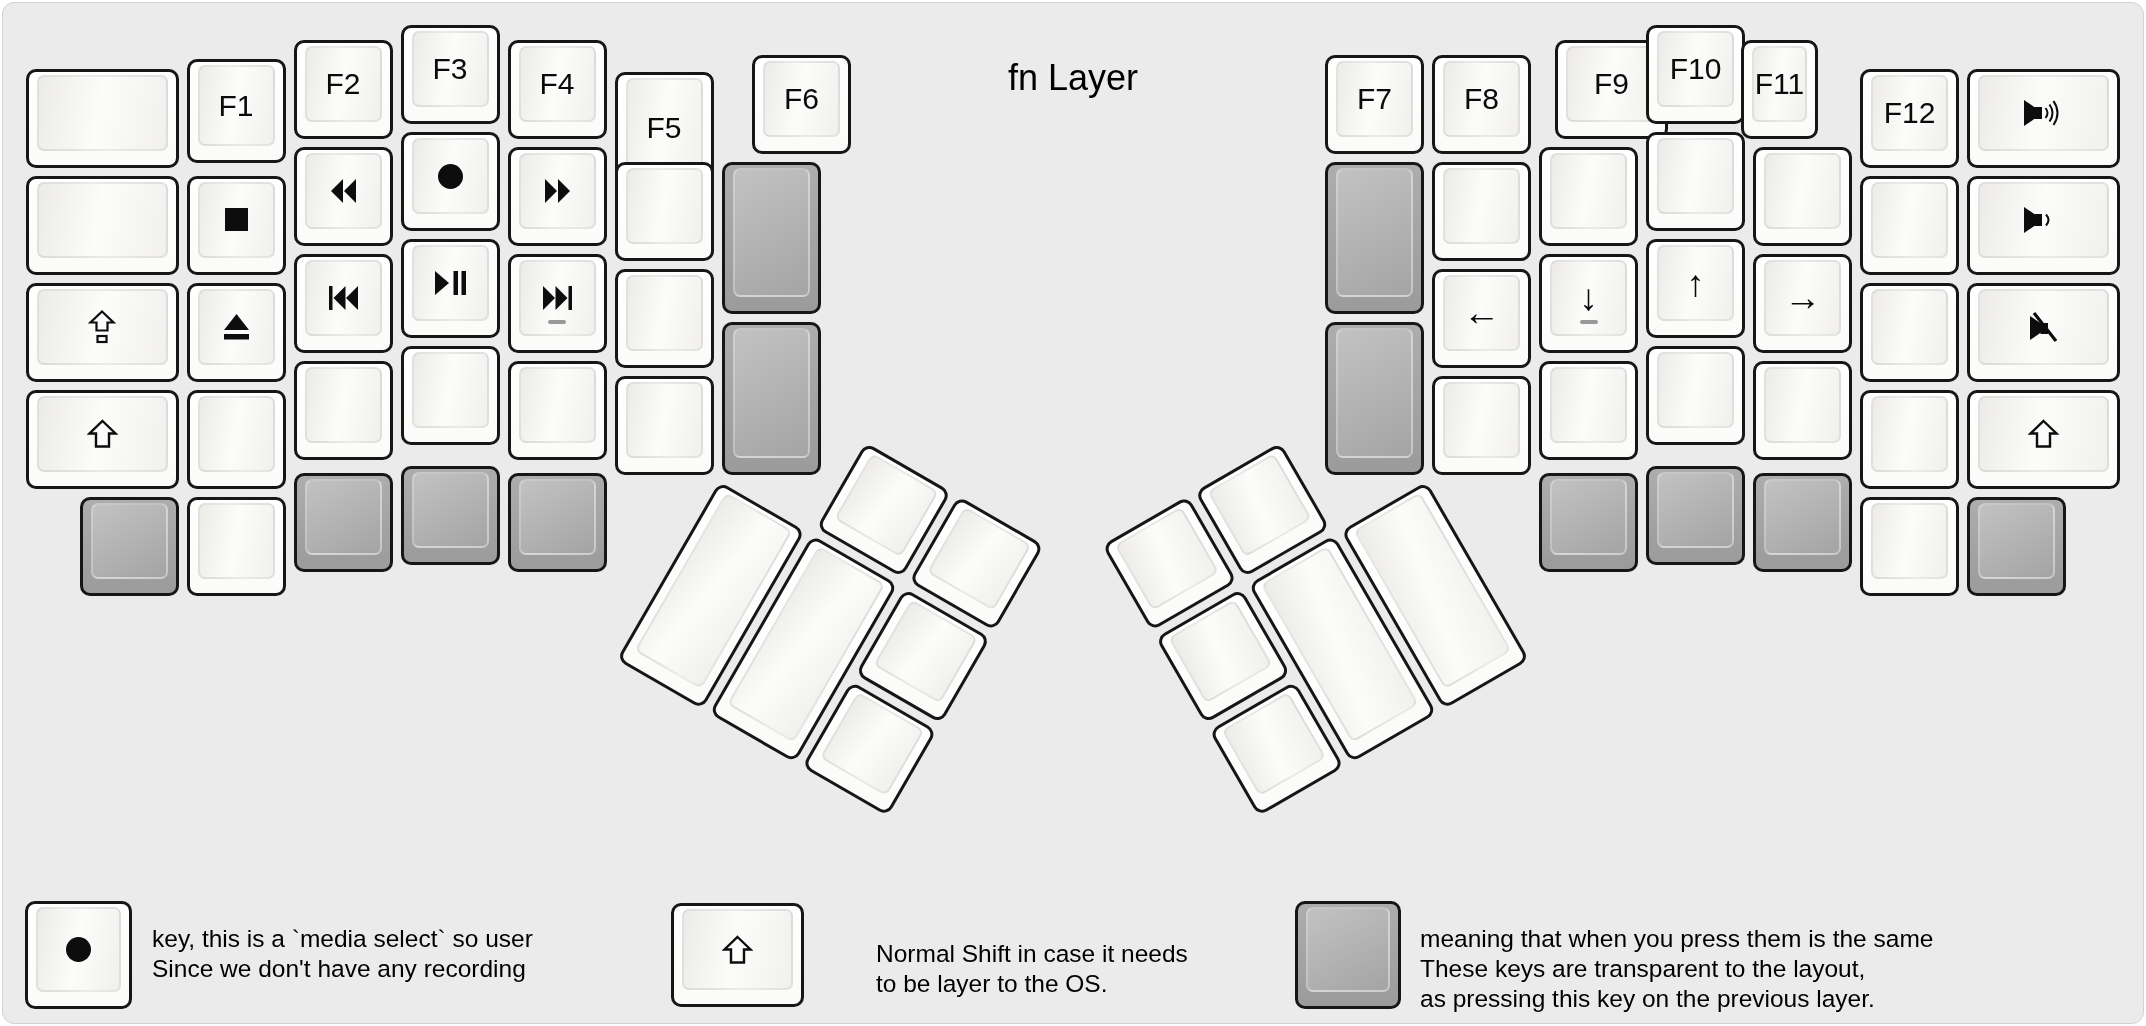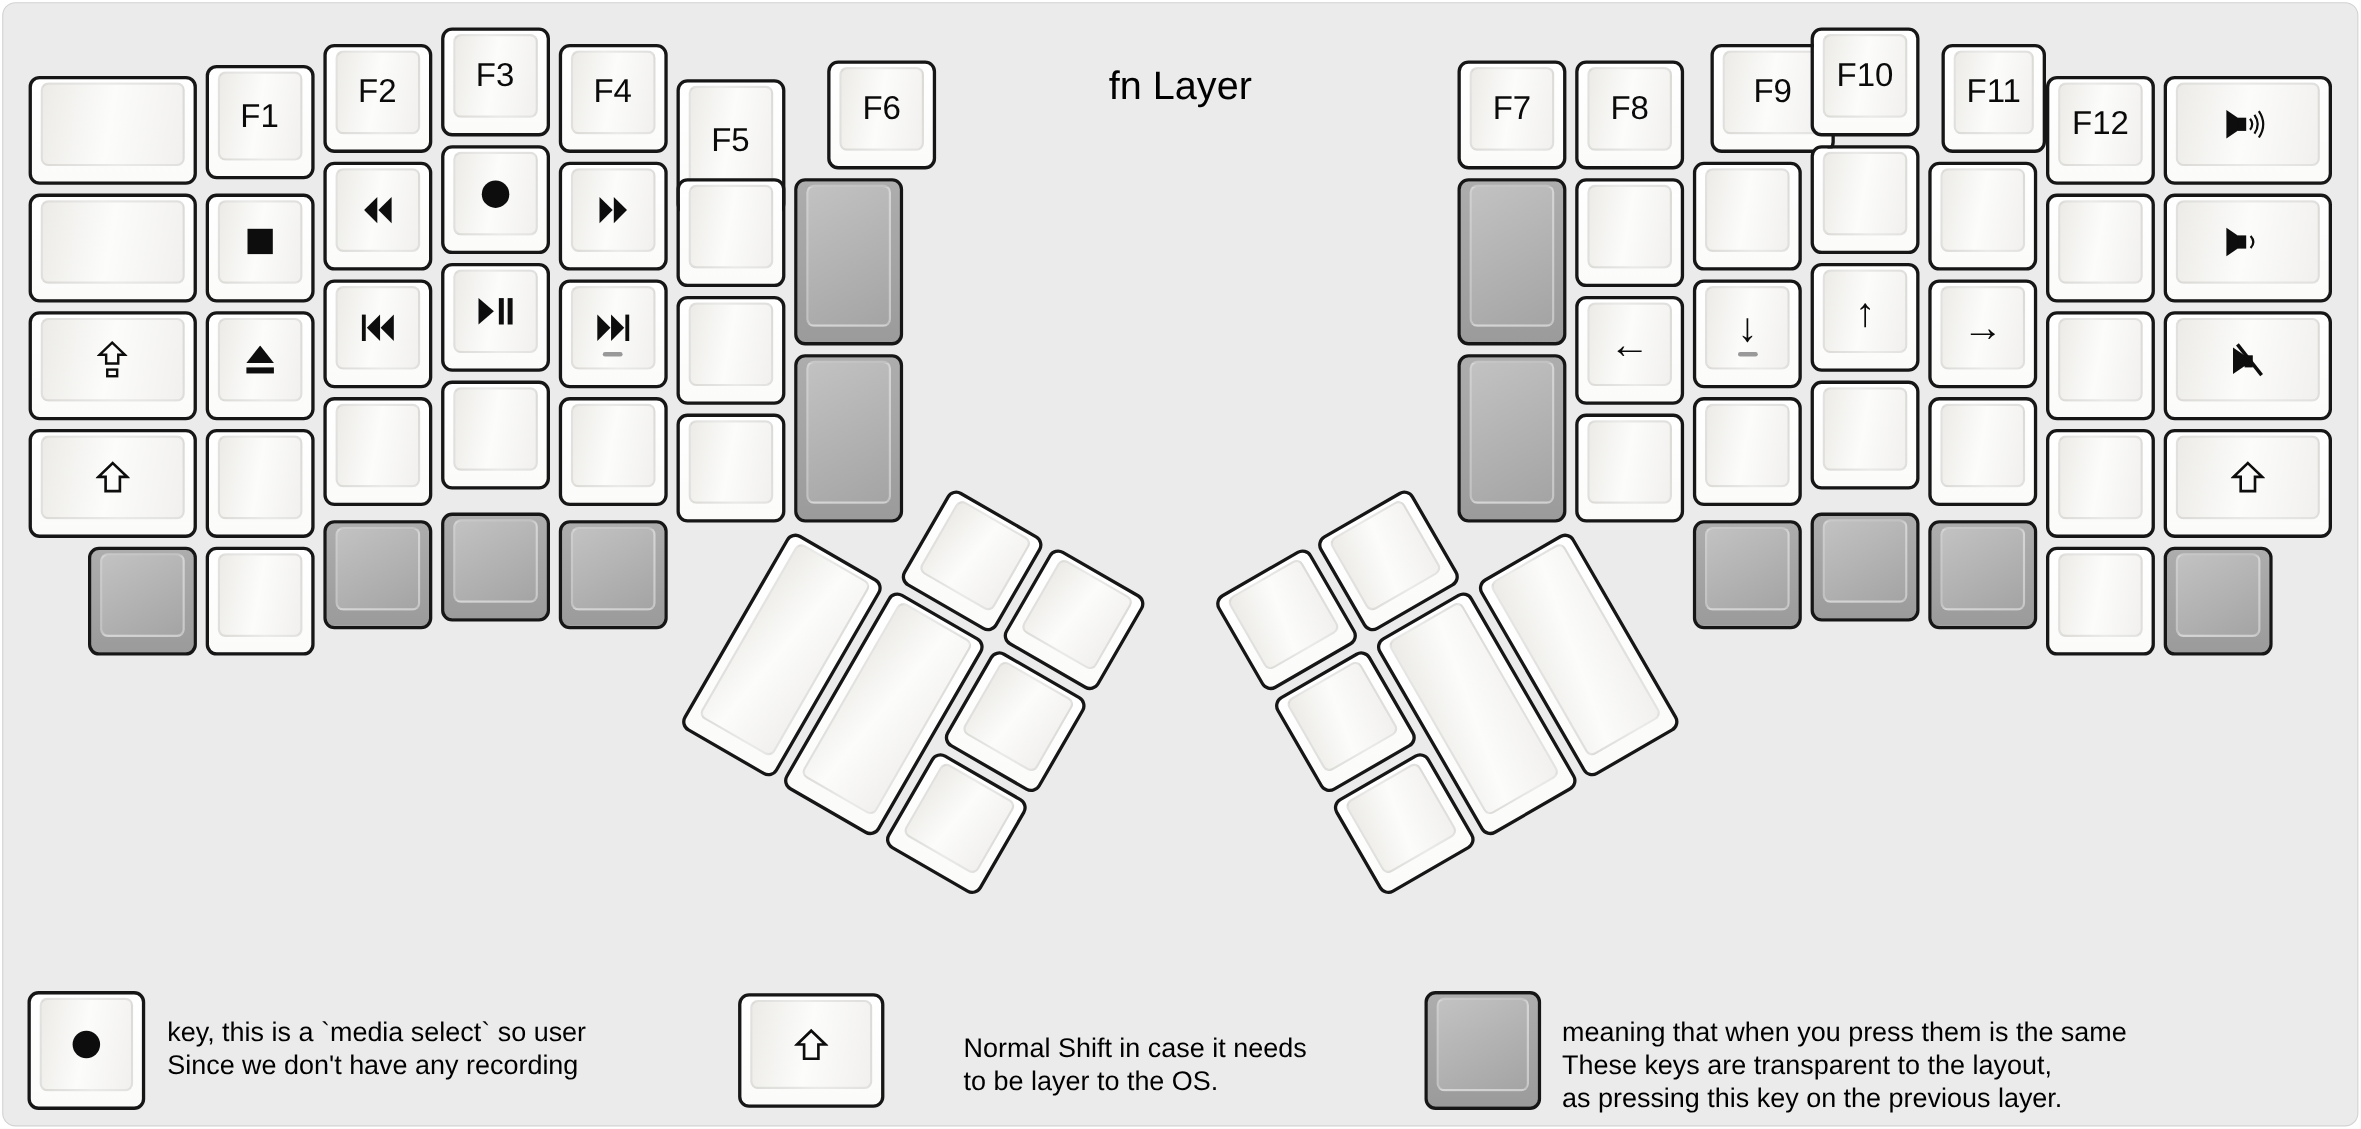--- a/index.html
+++ b/index.html
@@ -267,21 +267,21 @@
             <div class="cap"></div>
           </div>
           <div class="key" style="left: 325px; top: 218px; width: 99px; height: 99px;">
             <div class="cap">
               <span class="txticon">↑</span>
             </div>
           </div>
           <div class="key" style="left: 325px; top: 325px; width: 99px; height: 99px;">
             <div class="cap"></div>
           </div>
-          <div class="key" style="left: 444px; top: 18.98px; width: 95px; height: 99px;">
+          <div class="key" style="left: 420px; top: 18.98px; width: 77px; height: 99px;">
             <div class="cap">
               <div class="klabel">F11</div>
             </div>
           </div>
           <div class="key" style="left: 432px; top: 125.98px; width: 99px; height: 99px;">
             <div class="cap"></div>
           </div>
           <div class="key" style="left: 432px; top: 232.98px; width: 99px; height: 99px;">
             <div class="cap">
               <span class="txticon">→</span>

